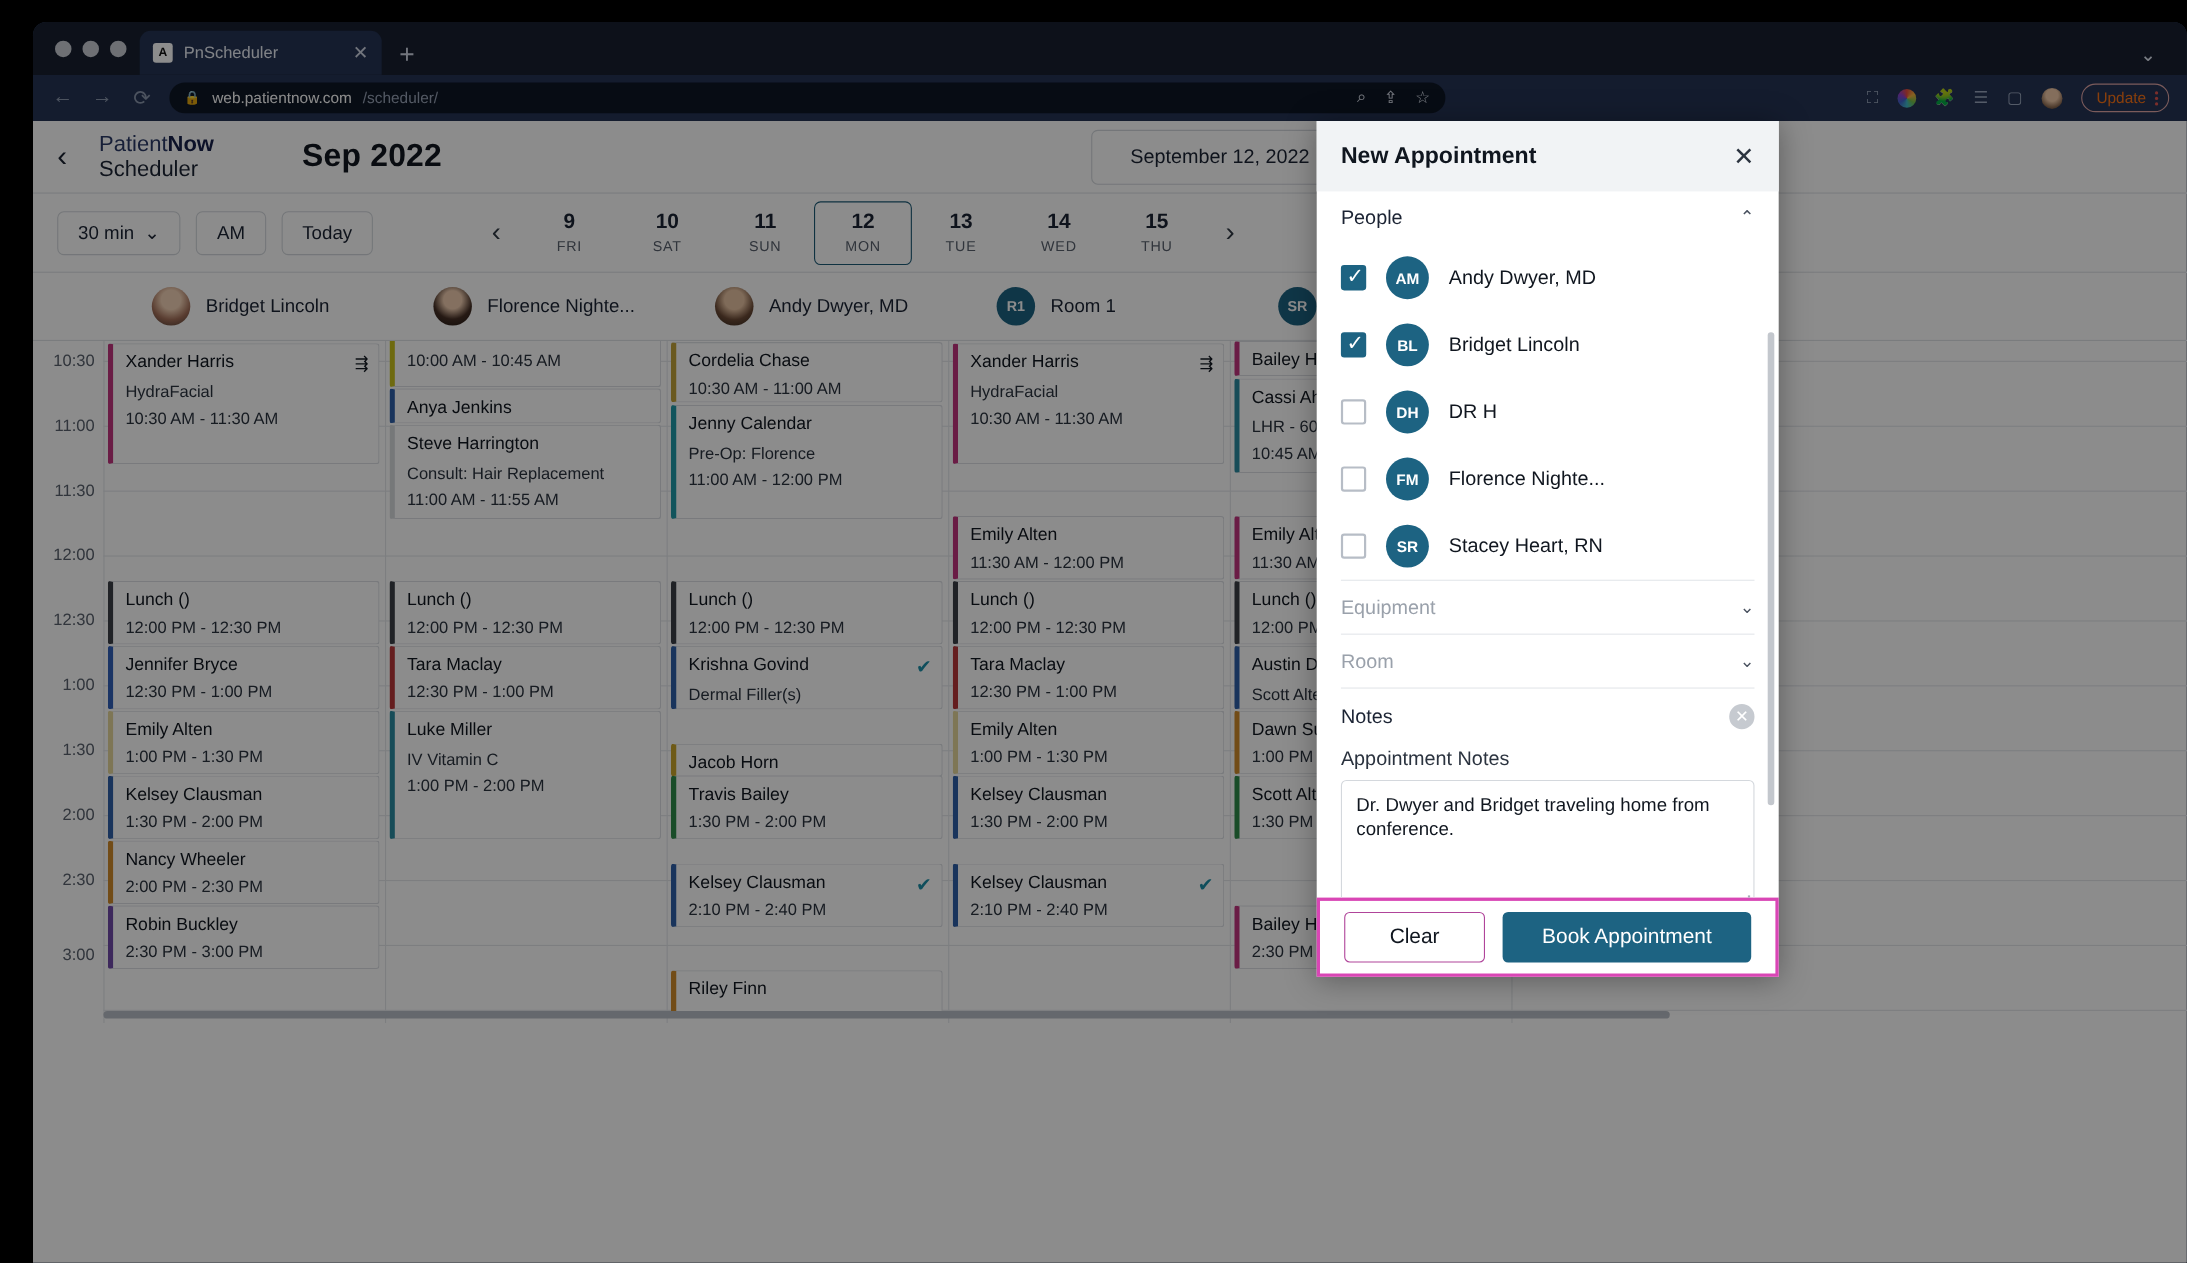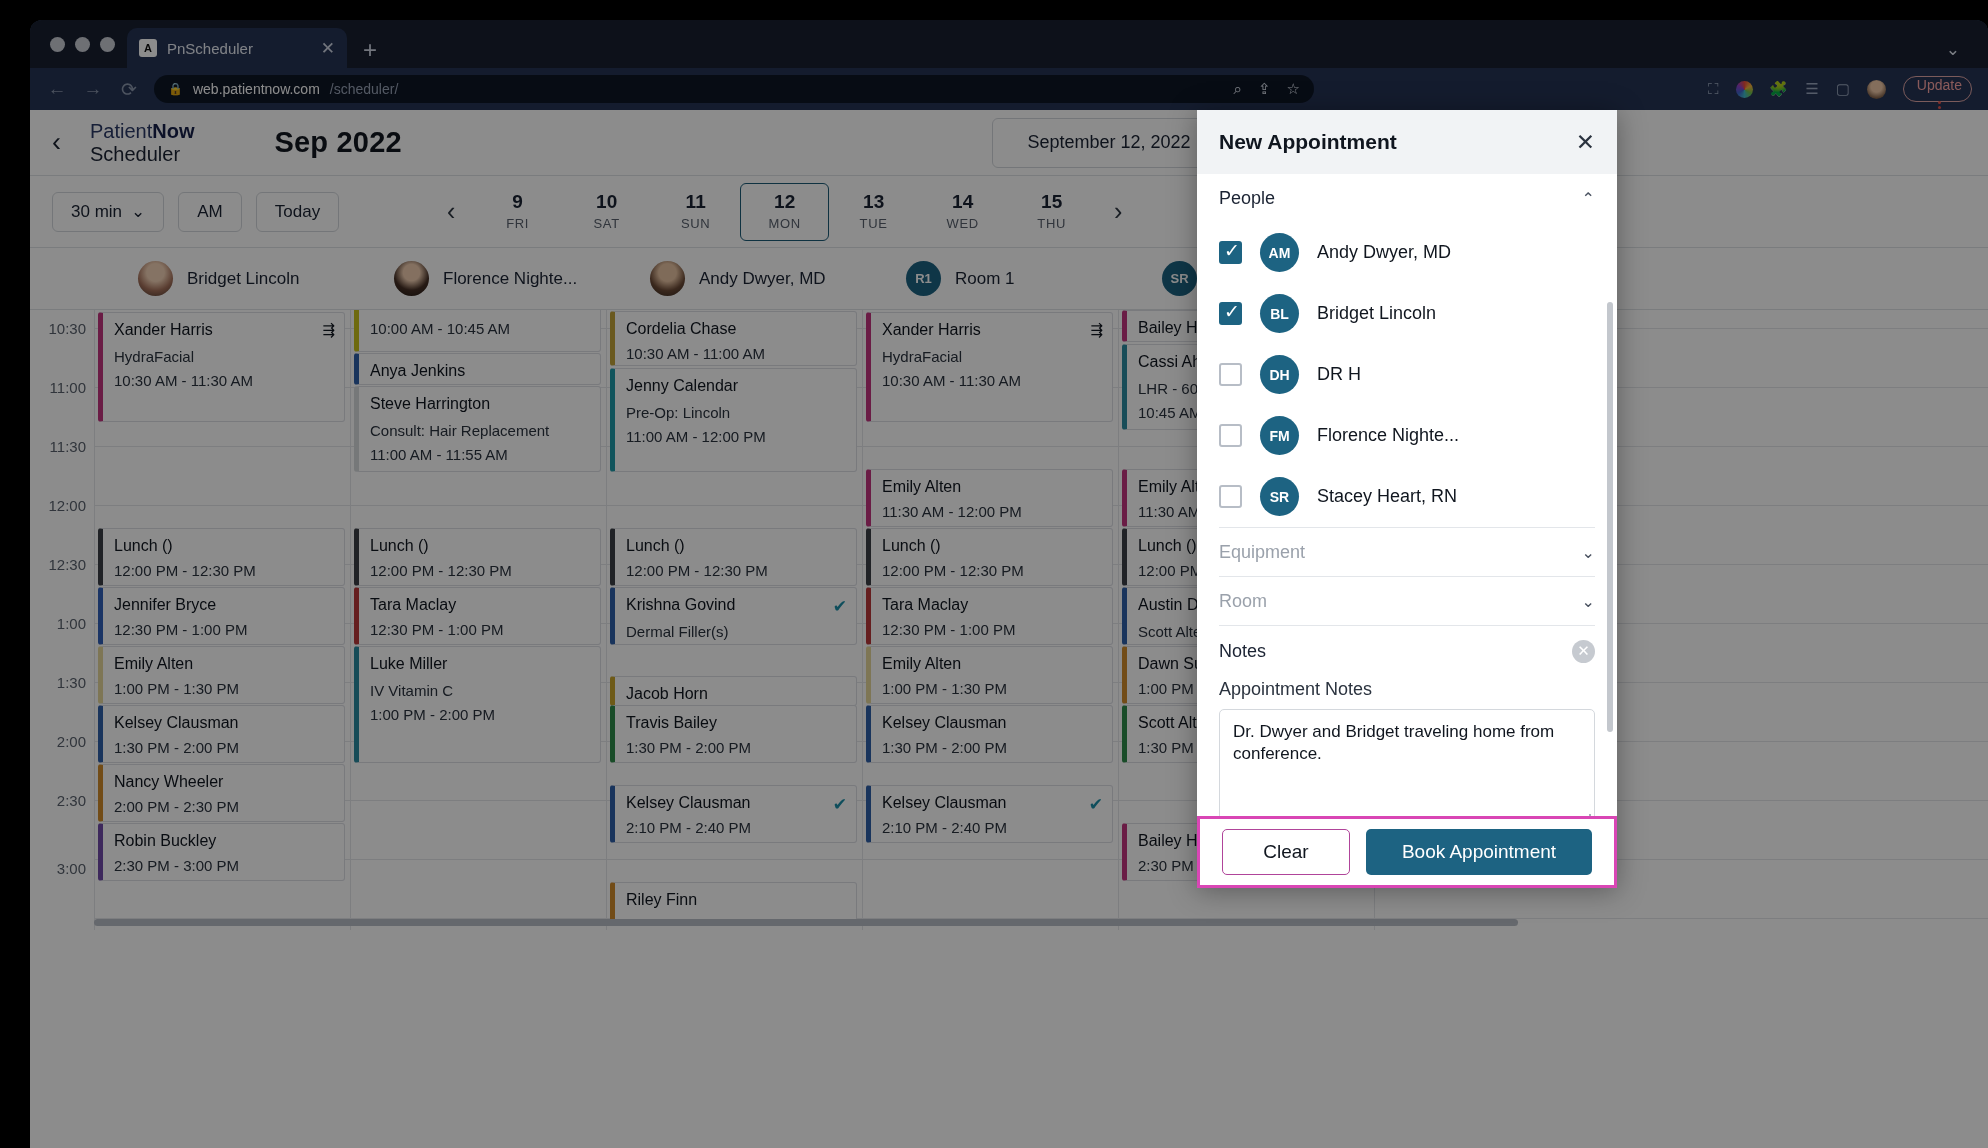--- a/index.html
+++ b/index.html
@@ -44,21 +44,21 @@
   .omni-path { color: #97a2b5; }
   .lock { font-size: 12px; color: #d7dde8; }
   .omni-actions { margin-left: auto; display: flex; gap: 16px; color: #dfe5f0; font-size: 15px; }
   .ext-icons { margin-left: auto; display: flex; align-items: center; gap: 17px; color: #9aa7bd; font-size: 15px; }
   .rainbow { width: 17px; height: 17px; border-radius: 50%;
     background: conic-gradient(#e94b3c,#f3b23c,#6fbf4a,#3fb9c9,#3f63c9,#8d3fc9,#e94b3c); }
   .avatar-sm { width: 19px; height: 19px; border-radius: 50%;
     background: radial-gradient(circle at 50% 35%, #f0c9a8 35%, #8d6b52 70%, #3c2f28); }
   .update-pill {
     display: flex; align-items: center; gap: 8px; height: 26px; padding: 0 9px 0 13px;
-    border: 1px solid #e0a6a6; border-radius: 13px; color: #fca5a5; font-size: 14px; flex-direction: column;
+    border: 1px solid #e0a6a6; border-radius: 13px; color: #f97316; font-size: 14px;
   }
   .kebab { display: flex; flex-direction: column; gap: 2px; }
   .kebab i { width: 3px; height: 3px; border-radius: 50%; background: #e0554f; display: block; }
 
   
   .app { position: absolute; left: 0; top: 90px; width: 1958px; height: 1038px; background: #fff; }
   .dim { position: absolute; inset: 0; background: rgba(0,0,0,0.45); z-index: 40; pointer-events: none; }
 
   .app-header { height: 66px; display: flex; align-items: center; padding: 0 22px; border-bottom: 1px solid #dfe2e6; }
   .back-chev { font-size: 27px; color: #1a2230; width: 32px; }
@@ -348,21 +348,21 @@
               <div class="nm">Luke Miller</div>
               <div class="sv">IV Vitamin C</div>
               <div class="tm">1:00 PM - 2:00 PM</div>
             </div>
             <div class="appt" style="left: 580px; top: 1px; width: 247px; height: 55px; border-left-color: rgb(194, 163, 58);">
               <div class="nm">Cordelia Chase</div>
               <div class="tm">10:30 AM - 11:00 AM</div>
             </div>
             <div class="appt" style="left: 580px; top: 58px; width: 247px; height: 104px; border-left-color: rgb(31, 154, 168);">
               <div class="nm">Jenny Calendar</div>
-              <div class="sv">Pre-Op: Lincoln</div>
+              <div class="sv">Pre-Op: Florence</div>
               <div class="tm">11:00 AM - 12:00 PM</div>
             </div>
             <div class="appt" style="left: 580px; top: 218px; width: 247px; height: 58px; border-left-color: rgb(59, 63, 70);">
               <div class="nm">Lunch ()</div>
               <div class="tm">12:00 PM - 12:30 PM</div>
             </div>
             <div class="appt" style="left: 580px; top: 277px; width: 247px; height: 58px; border-left-color: rgb(47, 95, 168);">
               <div class="nm">Krishna Govind</div>
               <div class="sv">Dermal Filler(s)</div>
               <span class="ic chk">✔</span>

